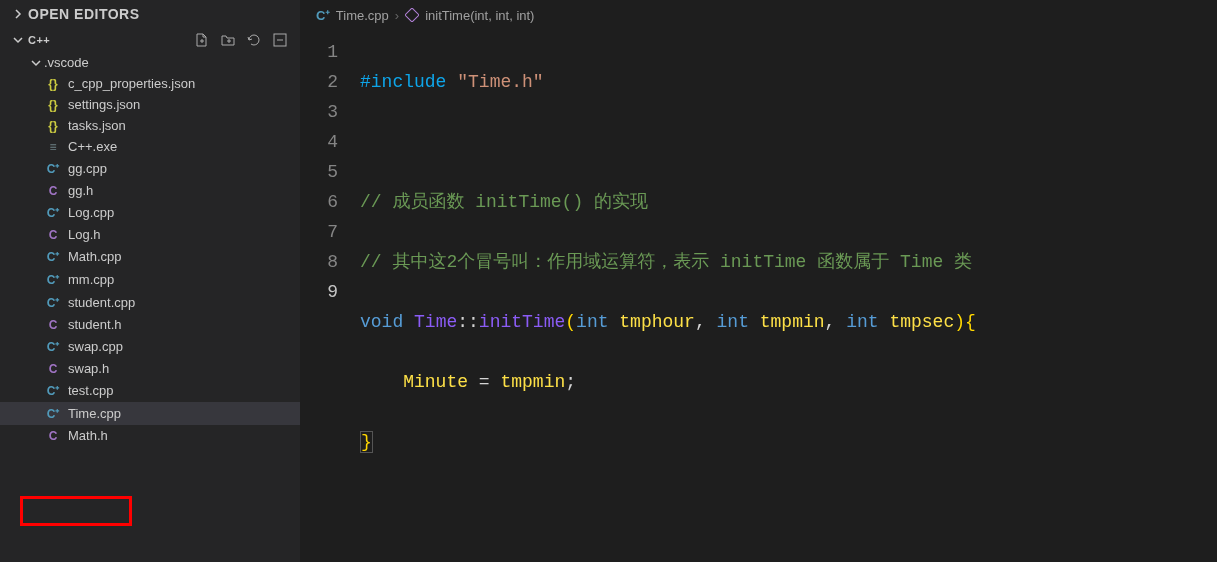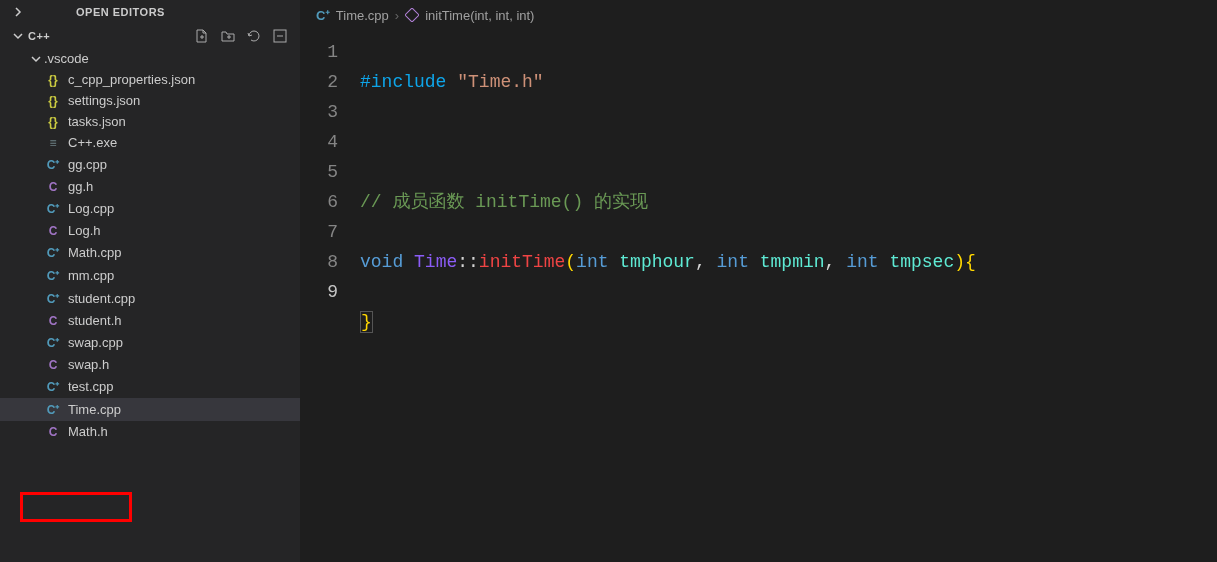--- a/index.html
+++ b/index.html
@@ -18,24 +18,23 @@
       background: #252526;
       display: flex;
       flex-direction: column;
       flex-shrink: 0;
     }
     .open-editors {
       display: flex;
       align-items: center;
       padding: 6px 12px;
       color: #cccccc;
-      font-size: 11px;
+      font-size: 14px;
       font-weight: bold;
       letter-spacing: 0.5px;
-      gap: 48px;
     }
     .chevron {
       margin-right: 4px;
       display: inline-flex;
       align-items: center;
     }
     .folder-header {
       display: flex;
       align-items: center;
       padding: 4px 12px;
@@ -109,22 +108,22 @@
       color: #858585;
       user-select: none;
     }
     .gutter .current { color: #c6c6c6; }
     .lines { flex: 1; white-space: pre; }
     .tk-include { color: #0ea5e9; }
     .tk-string  { color: #ce9178; }
     .tk-comment { color: #6a9955; }
     .tk-keyword { color: #569cd6; }
     .tk-type    { color: #8b5cf6; }
-    .tk-func    { color: #ef4444; }
-    .tk-var     { color: #5eead4; }
+    .tk-func    { color: #8b5cf6; }
+    .tk-var     { color: #fde047; }
     .tk-punct   { color: #d4d4d4; }
     .tk-brace   { color: #ffd700; }
     .tk-op      { color: #d4d4d4; }
     svg { display: block; }
   </style>
 </head>
 <body>
 
 <div class="sidebar">
   <div class="open-editors">
@@ -306,17 +305,19 @@
       <div>5</div>
       <div>6</div>
       <div>7</div>
       <div>8</div>
       <div class="current">9</div>
     </div>
     <div class="lines">
 <div><span class="tk-include">#include</span> <span class="tk-string">"Time.h"</span></div>
 <div> </div>
 <div><span class="tk-comment">// 成员函数 initTime() 的实现</span></div>
+<div><span class="tk-comment">// 其中这2个冒号叫：作用域运算符，表示 initTime 函数属于 Time 类</span></div>
 <div><span class="tk-keyword">void</span> <span class="tk-type">Time</span><span class="tk-punct">::</span><span class="tk-func">initTime</span><span class="tk-brace">(</span><span class="tk-keyword">int</span> <span class="tk-var">tmphour</span><span class="tk-punct">, </span><span class="tk-keyword">int</span> <span class="tk-var">tmpmin</span><span class="tk-punct">, </span><span class="tk-keyword">int</span> <span class="tk-var">tmpsec</span><span class="tk-brace">)</span><span class="tk-brace">{</span></div>
+<div>    <span class="tk-var">Minute</span><span class="tk-op"> = </span><span class="tk-var">tmpmin</span><span class="tk-punct">;</span></div>
 <div><span class="tk-brace" style="border:1px solid #555;">}</span></div>
     </div>
   </div>
 </div>
 
 </body></html>

